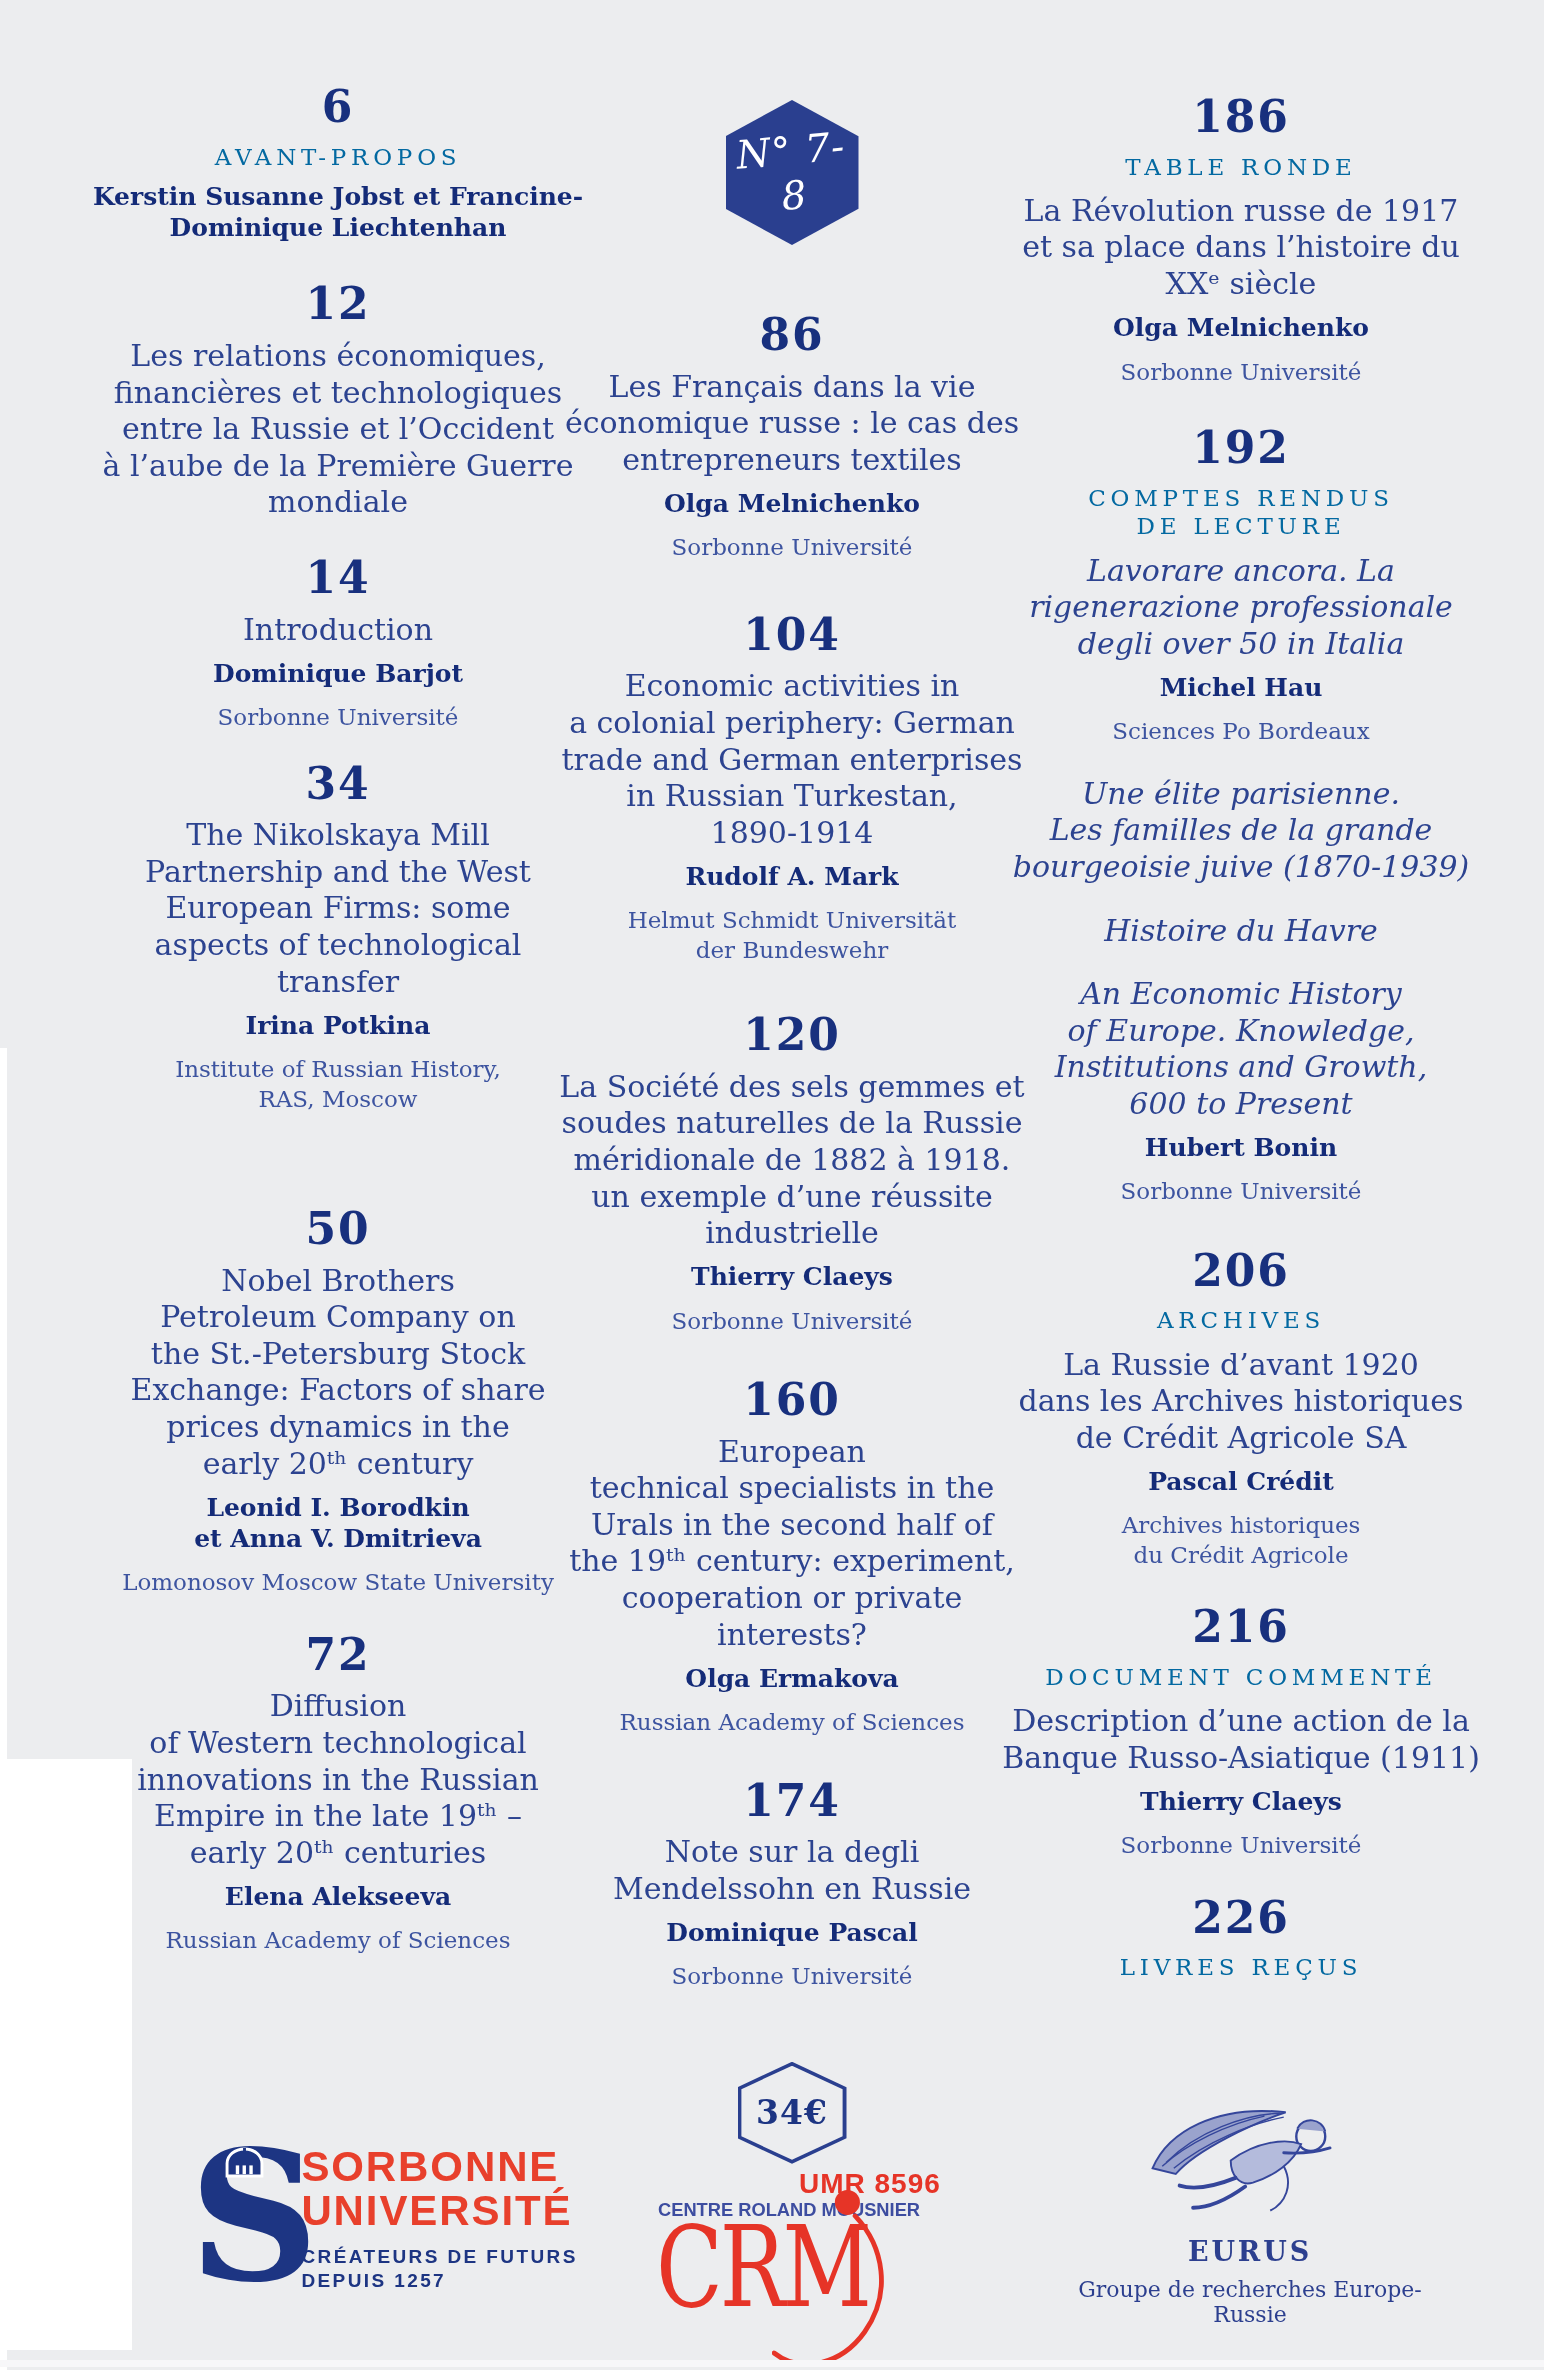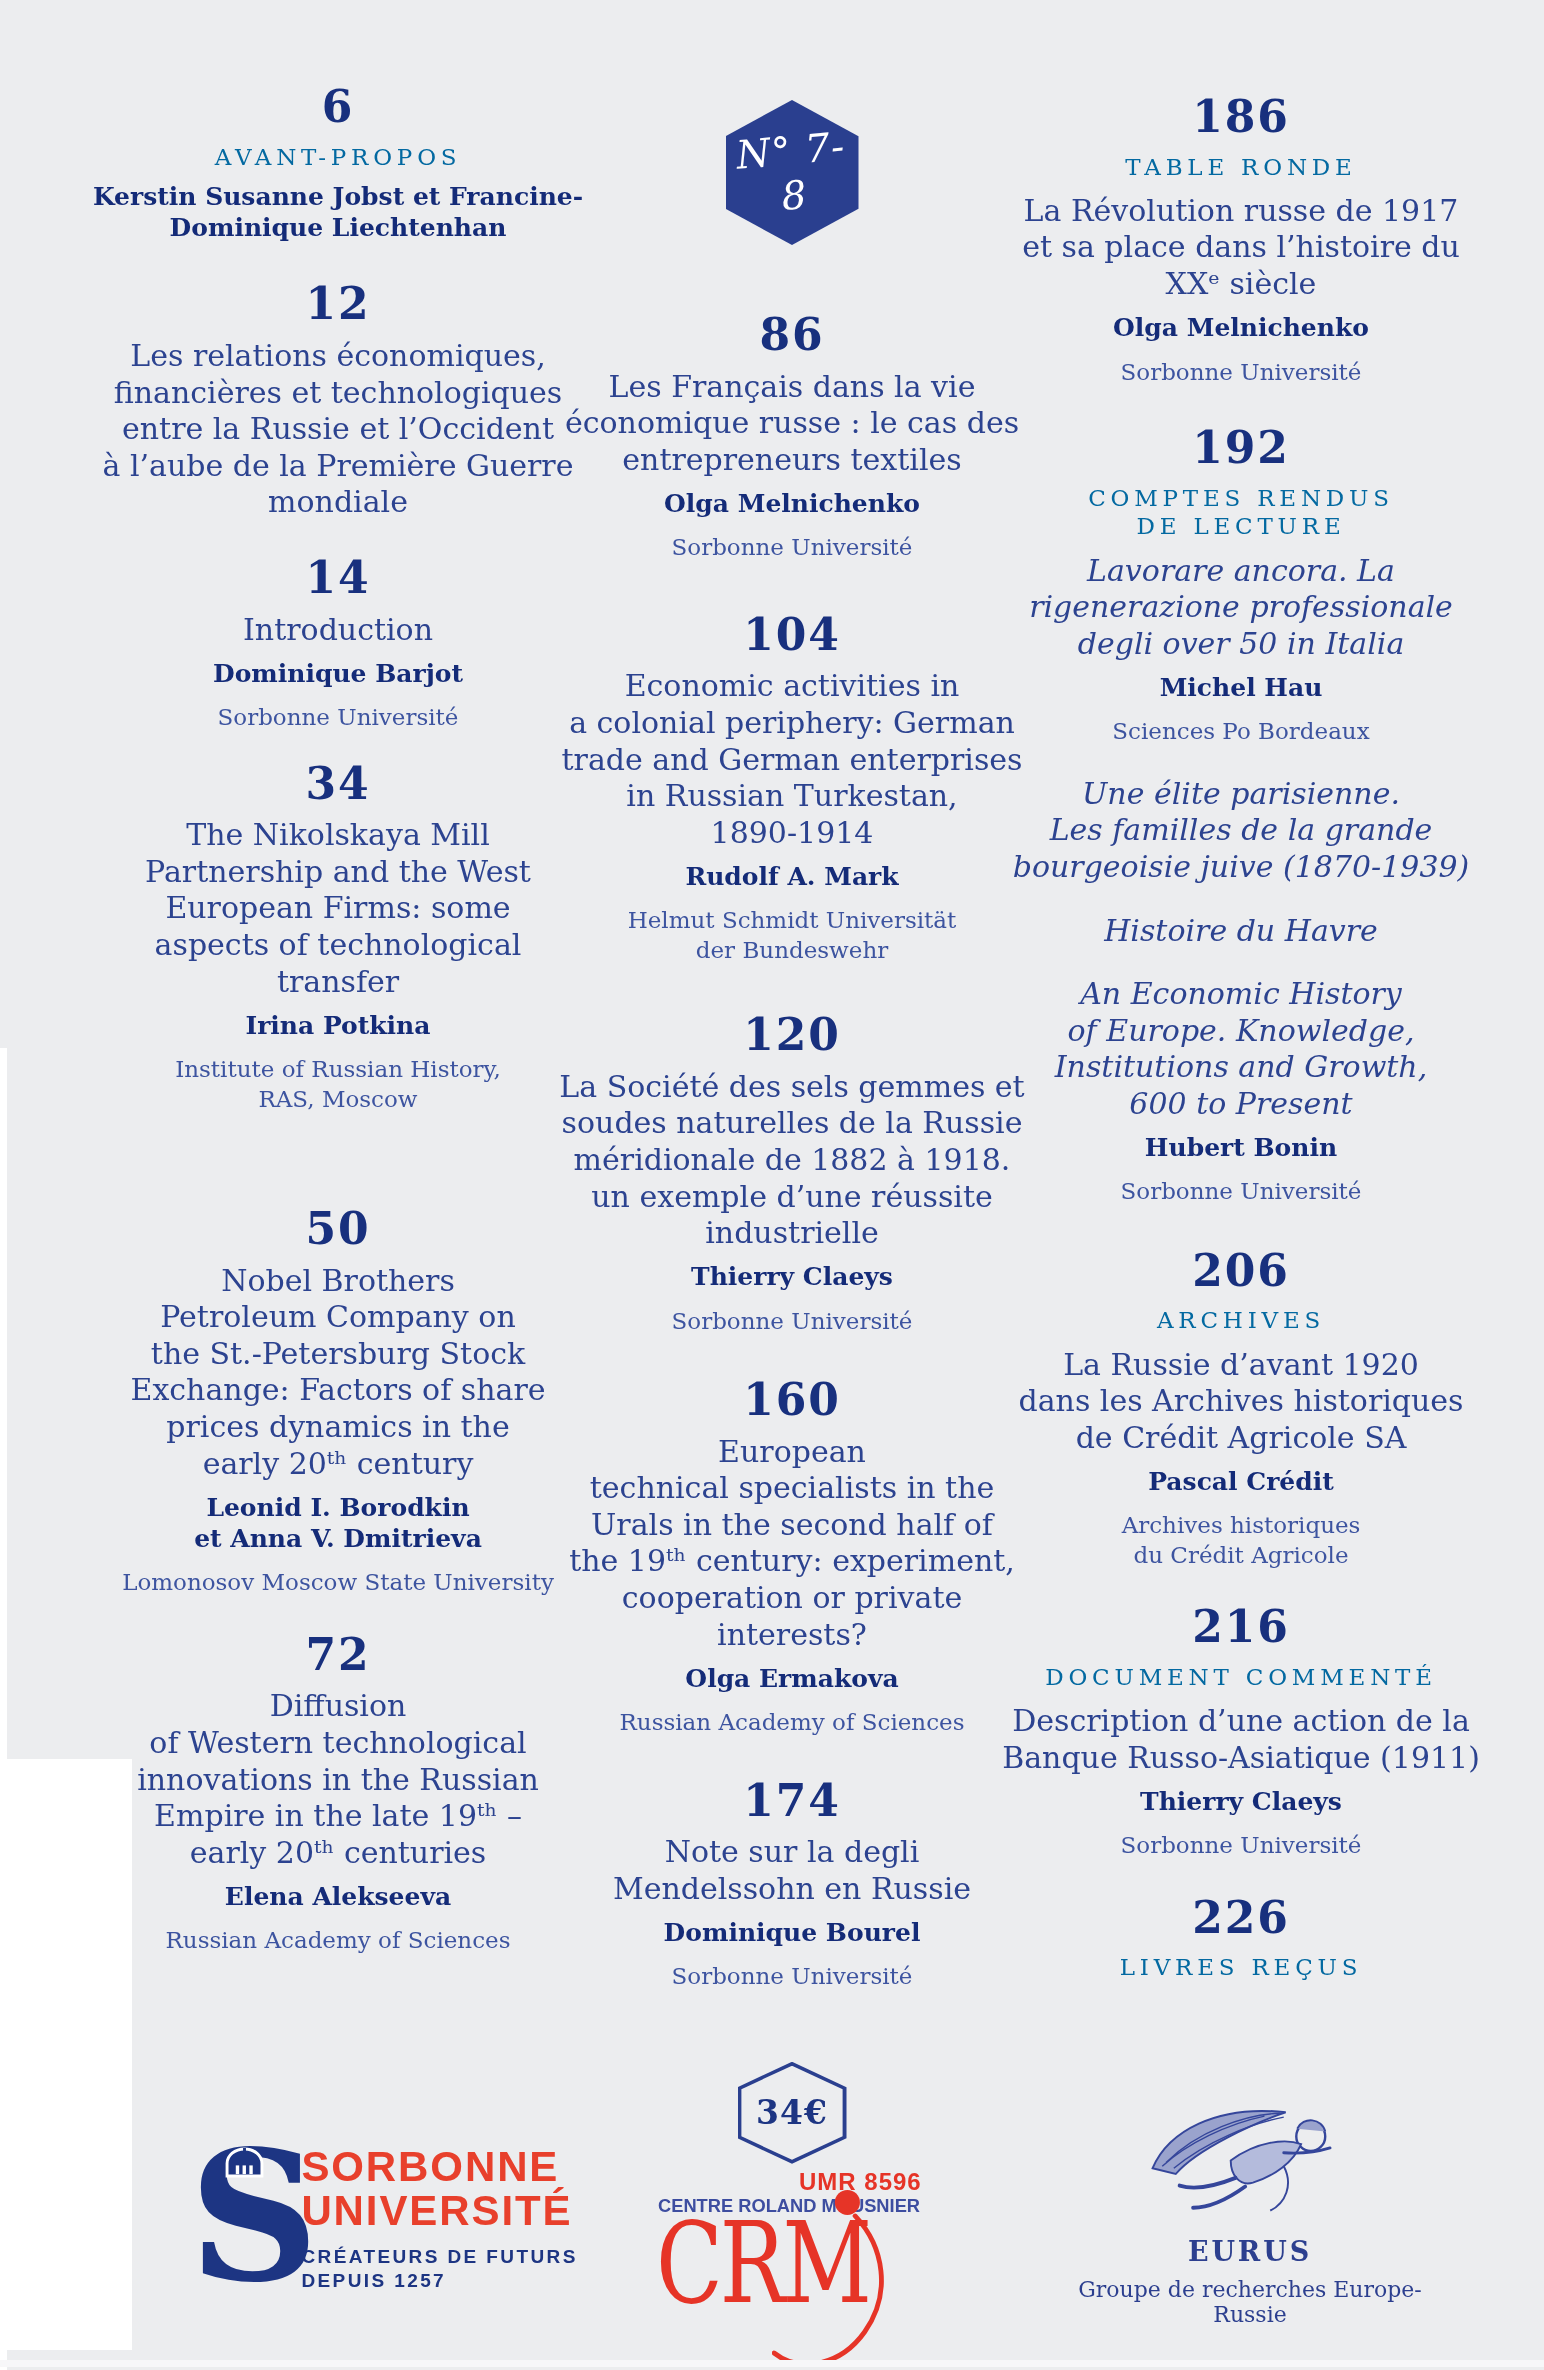--- a/index.html
+++ b/index.html
@@ -80,21 +80,21 @@
     color:#e8402c; font-weight:bold; font-size:42px; line-height:44px; letter-spacing:1.9px;
   }
   .sorbonne-tagline {
     color:#1d3583; font-weight:bold; font-size:19px; line-height:24px; letter-spacing:2.4px;
     margin-top:11.6px;
   }
 
   .crm { position:absolute; left:637px; top:2170px; width:309px; }
   .crm-umr {
     font-family:"Liberation Sans",sans-serif; color:#e63427;
-    font-size:24px; font-weight:bold; margin-left:162px; letter-spacing:1px; line-height:1;
+    font-size:28px; font-weight:bold; margin-left:162px; letter-spacing:1px; line-height:1;
   }
   .crm-centre {
     font-family:"Liberation Sans",sans-serif; color:#3d4da0;
     font-size:18.3px; font-weight:bold; margin-left:21px; margin-top:2.9px; letter-spacing:0; line-height:1;
   }
   .crm-word {
     margin-left:19.3px; margin-top:0; color:#e63427;
     font-size:112px; line-height:97px; font-family:"DejaVu Serif",serif;
   }
   .crm-word-inner { display:inline-block; transform:scaleX(0.78); transform-origin:left; letter-spacing:-3.9px; }
@@ -209,21 +209,21 @@
 the 19ᵗʰ century: experiment,
 cooperation or private
 interests?</div>
     <div class="authors">Olga Ermakova</div>
     <div class="affil">Russian Academy of Sciences</div>
   </div>
   <div class="block" style="margin-top:41px">
     <div class="num">174</div>
     <div class="title">Note sur la degli
 Mendelssohn en Russie</div>
-    <div class="authors">Dominique Bourel</div>
+    <div class="authors">Dominique Pascal</div>
     <div class="affil">Sorbonne Université</div>
   </div>
   <div class="hex-price">
     <div class="hex-border"></div>
     <div class="hex-inner"></div>
     <div class="price">34€</div>
   </div>
 </div>
 
 <div class="col col-right">

